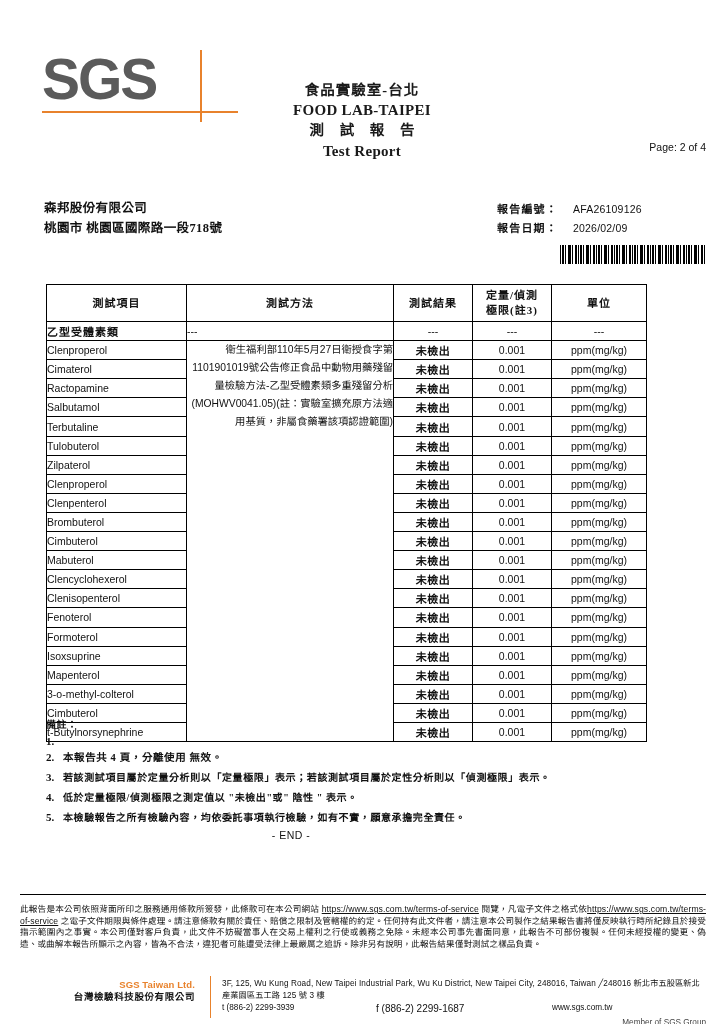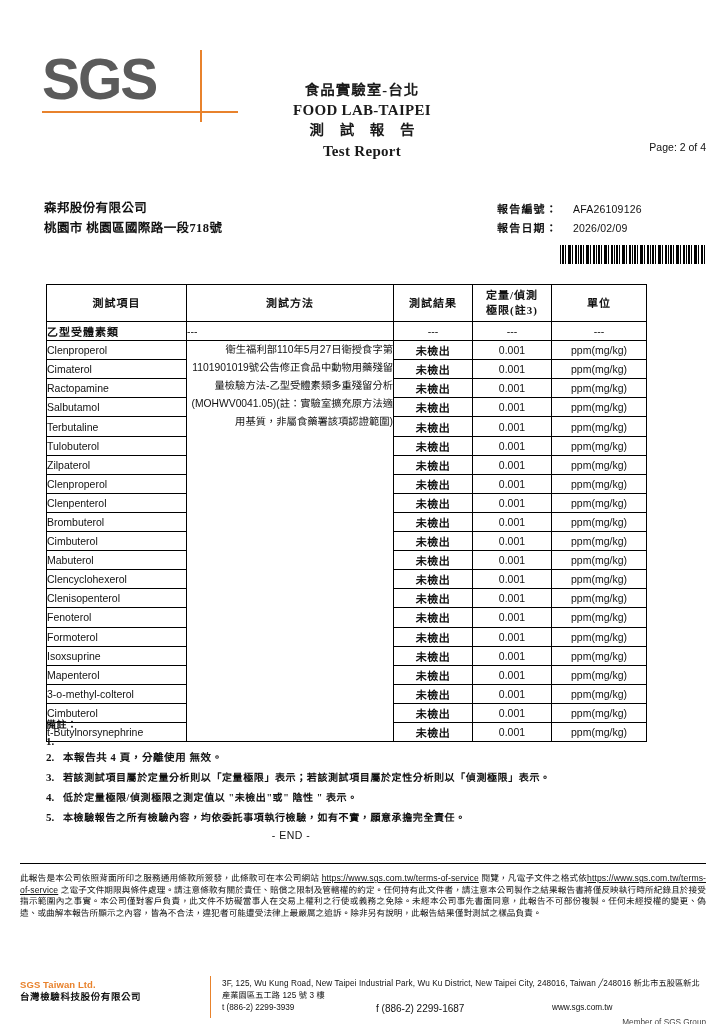--- a/index.html
+++ b/index.html
@@ -262,21 +262,21 @@
     margin-top: 0;
     padding-right: 130px;
     color: #111;
   }
 
   
   .footer {
     position: absolute;
     left: 0;
     right: 0;
-    top: 863px;
+    top: 894px;
     height: 126px;
     text-decoration: underline;
   }
   .footer-rule {
     position: absolute;
     left: 20px;
     right: 18px;
     top: 0;
     height: 1px;
     background: #000;
@@ -298,21 +298,21 @@
     position: absolute;
     left: 20px;
     right: 18px;
     top: 978px;
   }
   .f-company {
     position: absolute;
     left: 0;
     top: 0;
     width: 175px;
-    text-align: left;
+    text-align: right;
   }
   .f-company .en {
     color: #e8822c;
     font-weight: bold;
     font-size: 9.5px;
     line-height: 13px;
     letter-spacing: 0.1px;
   }
   .f-company .cn {
     font-family: "Liberation Serif", "DejaVu Serif", serif;

